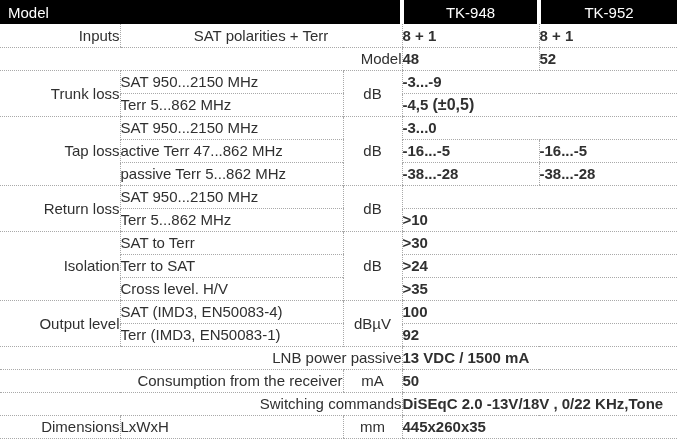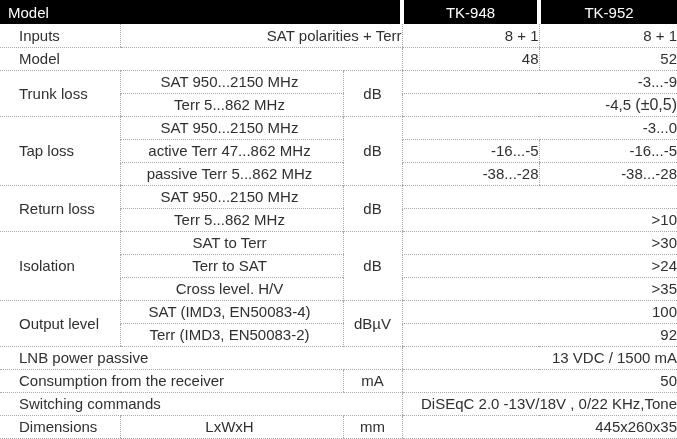--- a/index.html
+++ b/index.html
@@ -42,25 +42,25 @@
   td {
     padding: 0;
     vertical-align: middle;
     border-bottom: 1px dotted #a9a9a9;
     border-left: 1px dotted #a9a9a9;
     white-space: nowrap;
     overflow: hidden;
   }
   td.edge { border-left: none; }
 
-  td.lbl   { text-align: left;  padding-left: 19px; }
-  td.sub   { text-align: center; padding-right: 4px; margin-top: 8px; }
-  td.subc  { text-align: right; }
+  td.lbl   { text-align: right;  padding-left: 8px; }
+  td.sub   { text-align: left; padding-right: 4px; margin-top: 8px; }
+  td.subc  { text-align: center; }
   td.unit  { text-align: center; }
-  td.val   { text-align: right; }
+  td.val   { text-align: left; font-weight: bold; }
   span.note { font-size: 16px; }
 </style>
 </head>
 <body>
 
 <table class="spec">
   <colgroup>
     <col class="c1">
       <col class="c2">
       <col class="c3">
@@ -142,21 +142,21 @@
     <td class="val" colspan="2">&gt;35</td>
   </tr>
 
   <tr class="body">
     <td class="lbl edge" rowspan="2">Output level</td>
     <td class="sub">SAT (IMD3, EN50083-4)</td>
     <td class="unit" rowspan="2">dBµV</td>
     <td class="val" colspan="2">100</td>
   </tr>
   <tr class="body">
-    <td class="sub">Terr (IMD3, EN50083-2)</td>
+    <td class="sub">Terr (IMD3, EN50083-1)</td>
     <td class="val" colspan="2">92</td>
   </tr>
 
   <tr class="body">
     <td class="lbl edge" colspan="3">LNB power passive</td>
     <td class="val" colspan="2">13 VDC / 1500 mA</td>
   </tr>
 
   <tr class="body">
     <td class="lbl edge" colspan="2">Consumption from the receiver</td>

